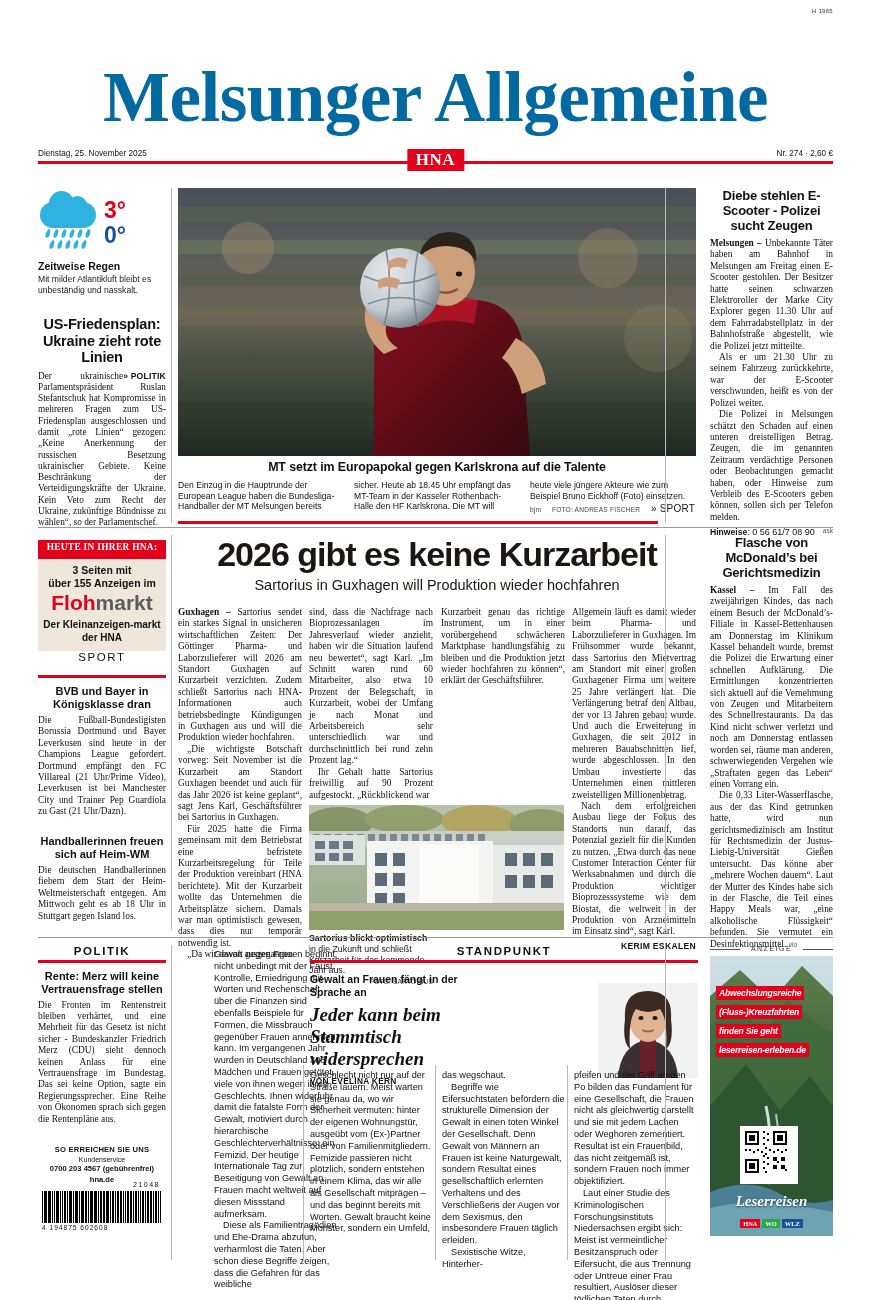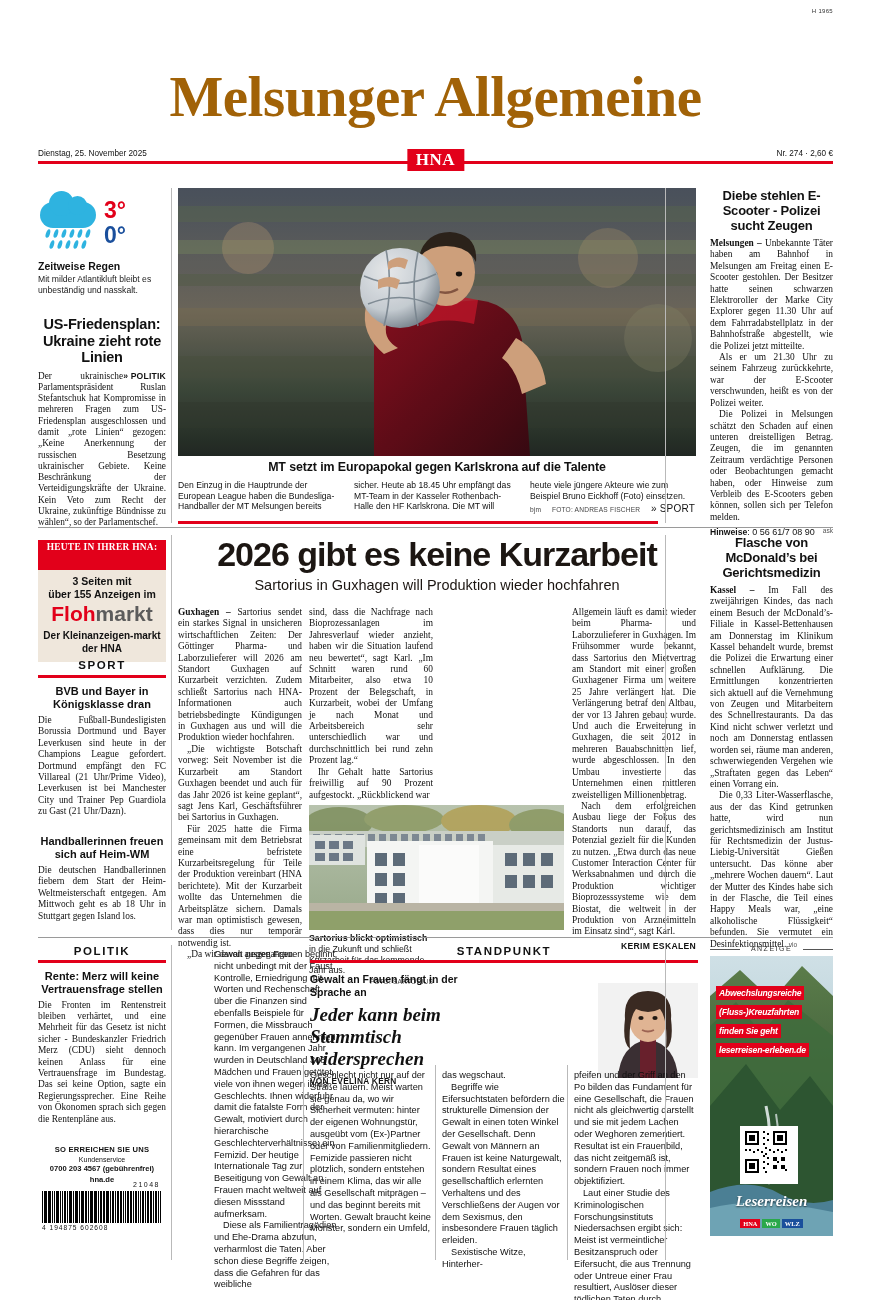--- a/index.html
+++ b/index.html
@@ -24,23 +24,23 @@
   .body-serif p, .body-sans p{margin:0;}
   .body-serif p + p{text-indent:9px;}
   .body-sans p + p{text-indent:9px;}
   .lead{font-weight:bold;}
 
   
   .masthead{position:absolute;left:0;top:66px;width:871px;text-align:center;}
   .masthead-title{
     font-family:"Liberation Serif", serif;
     font-weight:bold;
-    font-size:57px;
+    font-size:71px;
     letter-spacing:-0.5px;
-    color:#a16207;
+    color:#0369a1;
     line-height:62px;
   }
   .corner-code{
     position:absolute;right:38px;top:8px;
     font-size:6px;color:#333;letter-spacing:.3px;
   }
   .masthead-bar{
     position:absolute;left:38px;top:146px;width:795px;height:20px;
   }
   .mb-date{position:absolute;left:0;top:3px;font-size:8.2px;color:#111;}
@@ -109,30 +109,30 @@
   .hrule-thin{position:absolute;background:#9a9a9a;height:1px;}
 
   
   .band-mid{position:absolute;left:38px;top:535px;width:795px;height:400px;}
 
   .flohmarkt{
     position:absolute;left:0;top:5px;width:128px;background:#efe7dc;
     text-align:center;padding-bottom:7px;
   }
   .floh-bar{background:#e2001a;color:#fff;font-family:"Liberation Serif",serif;
-    font-weight:bold;font-size:9.4px;letter-spacing:.3px;padding:2px 0 18px;}
+    font-weight:bold;font-size:9.4px;letter-spacing:.3px;padding:2px 0 7px;}
   .floh-l1{font-size:10.5px;font-weight:bold;margin-top:5px;line-height:13px;}
   .floh-big{font-size:21px;font-weight:bold;line-height:24px;margin-top:1px;}
   .floh-big .red{color:#e2001a;}
   .floh-big .grey{color:#5c5c5c;}
   .floh-l3{font-size:10px;font-weight:bold;line-height:13px;margin-top:3px;}
 
   .sport-head{
-    position:absolute;left:0;top:124px;width:128px;text-align:center;
-    font-size:11.5px;font-weight:bold;letter-spacing:1.6px;
+    position:absolute;left:0;top:116px;width:128px;text-align:center;
+    font-size:11.5px;font-weight:normal;letter-spacing:1.6px;
   }
   .sport-rule{position:absolute;left:0;top:140px;width:128px;height:2.5px;background:#e2001a;}
   .sub-head{font-size:11px;font-weight:bold;text-align:center;line-height:13px;}
 
   
   .mainhead{
     position:absolute;left:140px;top:0;width:518px;text-align:center;
     font-size:34px;font-weight:bold;letter-spacing:-1px;color:#1c1612;line-height:38px;
   }
   .mainsub{
@@ -461,20 +461,21 @@
           </svg>
         </div>
         <div class="photo-cap">
           <b>Sartorius blickt optimistisch</b><span> in die Zukunft und schließt Kurzarbeit für das kommende Jahr aus.</span>
         </div>
         <div class="credit" style="text-align:right;margin-top:2px;">FOTO: SARTORIUS</div>
       </div>
 
       <div class="mc c3">
         <div class="body-serif">
+          <p>Kurzarbeit genau das richtige Instrument, um in einer vorübergehend schwächeren Marktphase handlungsfähig zu bleiben und die Produktion jetzt wieder hochfahren zu können“, erklärt der Geschäftsführer.</p>
         </div>
       </div>
 
       <div class="mc c4">
         <div class="body-serif">
           <p>Allgemein läuft es damit wieder beim Pharma- und Laborzulieferer in Guxhagen. Im Frühsommer wurde bekannt, dass Sartorius den Mietvertrag am Standort mit einer großen Guxhagener Firma um weitere 25 Jahre verlängert hat. Die Verlängerung betraf den Altbau, der vor 13 Jahren gebaut wurde. Und auch die Erweiterung in Guxhagen, die seit 2012 in mehreren Bauabschnitten lief, wurde abgeschlossen. In den Umbau investierte das Unternehmen einen mittleren zweistelligen Millionenbetrag.</p>
           <p>Nach dem erfolgreichen Ausbau liege der Fokus des Standorts nun darauf, das Potenzial gezielt für die Kunden zu nutzen. „Etwa durch das neue Customer Interaction Center für Werksabnahmen und durch die Produktion wichtiger Bioprozesssysteme wie dem Biostat, die weltweit in der Produktion von Arzneimitteln im Einsatz sind“, sagt Karl.</p>
         </div>
         <div class="byline">KERIM ESKALEN</div>
       </div>

